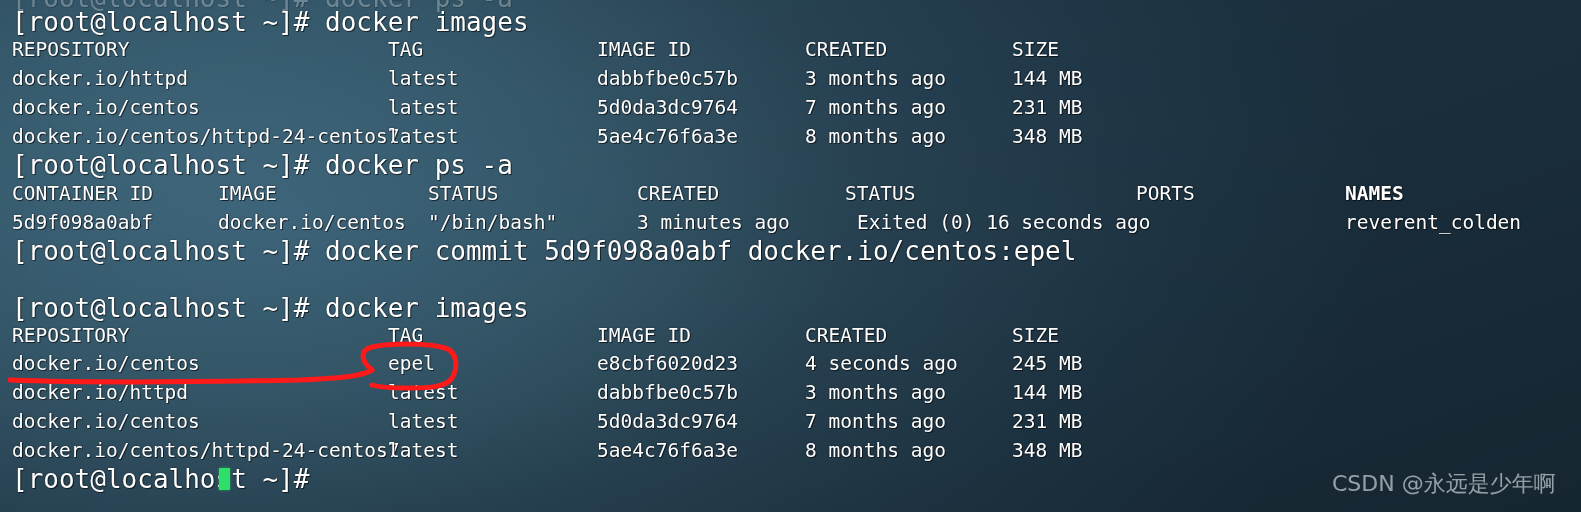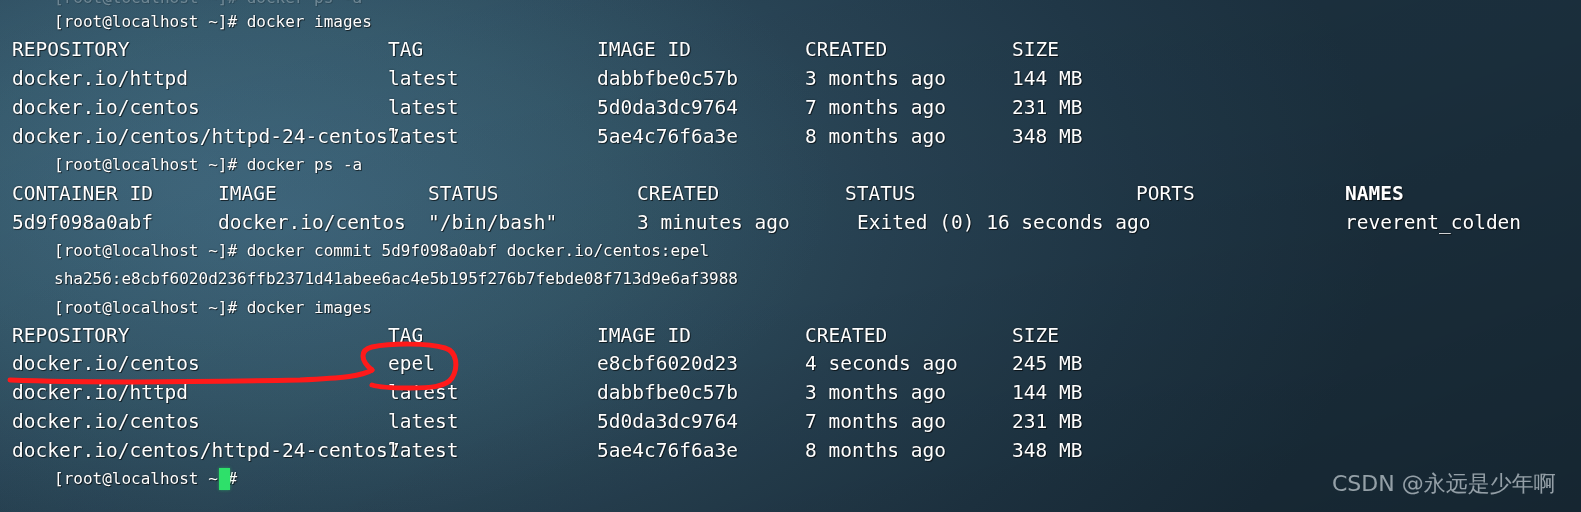--- a/index.html
+++ b/index.html
@@ -34,24 +34,23 @@
     width: 1581px;
     height: 512px;
     padding: 0;
   }
   .line {
     position: absolute;
     left: 0;
     height: 28px;
     line-height: 28px;
     white-space: pre;
-    font-size: 16px;
+    font-size: 26px;
     letter-spacing: 0px;
     text-shadow: 1px 1px 0 rgba(0,0,0,0.55), 0 0 2px rgba(0,0,0,0.5);
-    margin-left: 42px;
   }
   .seg {
     position: absolute;
     white-space: pre;
     font-size: 19.5px;
     line-height: 28px;
     text-shadow: 1px 1px 0 rgba(0,0,0,0.55), 0 0 2px rgba(0,0,0,0.5);
   }
   .cut-top {
     opacity: 0.28;
@@ -154,21 +153,20 @@
         <span class="seg" style="left:218px;  top:209px;">docker.io/centos</span>
         <span class="seg" style="left:428px;  top:209px;">"/bin/bash"</span>
         <span class="seg" style="left:637px;  top:209px;">3 minutes ago</span>
         <span class="seg" style="left:857px;  top:209px;">Exited (0) 16 seconds ago</span>
         <span class="seg" style="left:1136px; top:209px;"></span>
         <span class="seg" style="left:1345px; top:209px;">reverent_colden</span>
       </div>
     </div>
 
     <div class="line" style="left:12px; top:237px;text-align:center;">[root@localhost ~]# docker commit 5d9f098a0abf docker.io/centos:epel</div>
-    <div class="line" style="left:12px; top:265px;">sha256:e8cbf6020d236ffb2371d41abee6ac4e5b195f276b7febde08f713d9e6af3988</div>
 
     <div class="line" style="left:12px; top:294px;">[root@localhost ~]# docker images</div>
 
     <div>
       <div>
         <span class="seg" style="left:12px;  top:322px;">REPOSITORY</span>
         <span class="seg" style="left:388px; top:322px;">TAG</span>
         <span class="seg" style="left:597px; top:322px;">IMAGE ID</span>
         <span class="seg" style="left:805px; top:322px;">CREATED</span>
         <span class="seg" style="left:1012px;top:322px;">SIZE</span>

